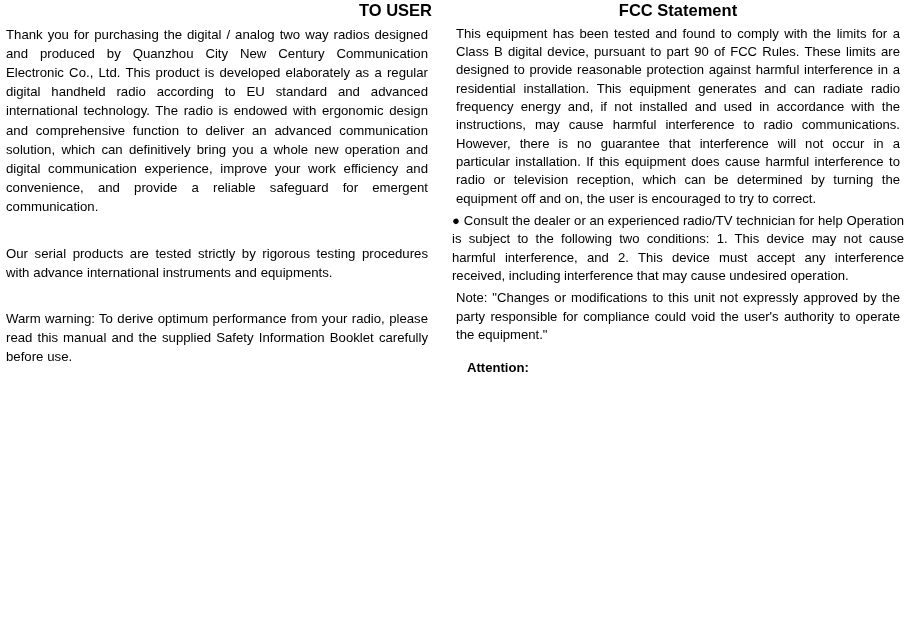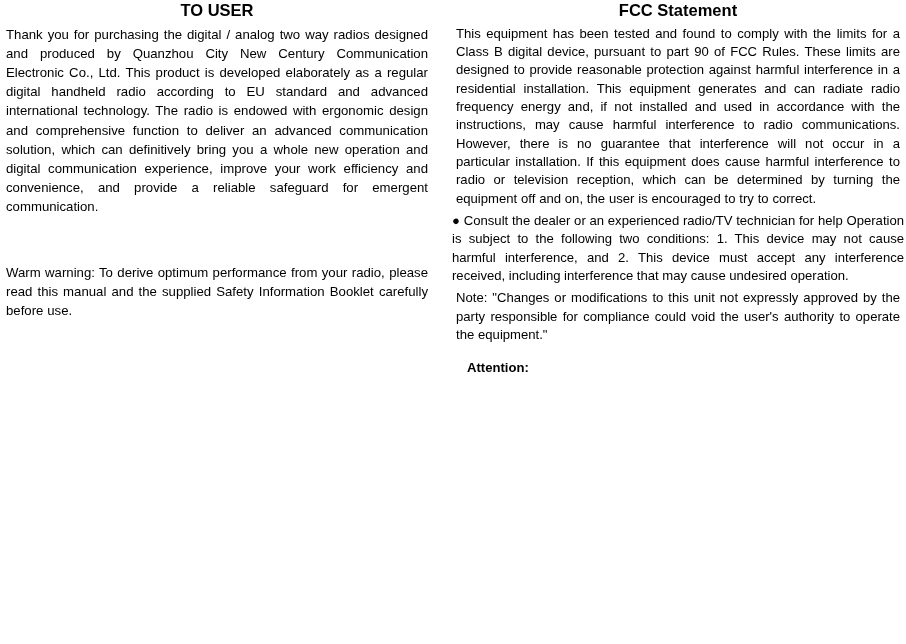--- a/index.html
+++ b/index.html
@@ -34,21 +34,21 @@
     width: 466px;
     padding: 0 2px 0 12px;
   }
   .col-title {
     font-size: 16.5px;
     font-weight: bold;
     margin: 0 0 4px 0;
     line-height: 1.25;
   }
   .col-title.center {
-    text-align: center;
+    text-align: right;
   }
   .col-title.left {
     text-align: center;
   }
   p.para {
     margin: 4px;
     font-size: 13.2px;
     line-height: 1.445;
     text-align: justify;
     text-justify: inter-word;
@@ -79,20 +79,21 @@
 </style>
 </head>
 <body>
 
 <div class="page">
 
   <div class="column col-left">
     <div class="col-title center">TO USER</div>
     <p class="para">Thank you for purchasing the digital / analog two way radios designed and produced by Quanzhou City New Century Communication Electronic Co., Ltd. This product is developed elaborately as a regular digital handheld radio according to EU standard and advanced international technology. The radio is endowed with ergonomic design and comprehensive function to deliver an advanced communication solution, which can definitively bring you a whole new operation and digital communication experience, improve your work efficiency and convenience, and provide a reliable safeguard for emergent communication.</p>
     <div class="spacer"></div>
+    <p class="para">Our serial products are tested strictly by rigorous testing procedures with advance international instruments and equipments.</p>
     <div class="spacer"></div>
     <p class="para">Warm warning: To derive optimum performance from your radio, please read this manual and the supplied Safety Information Booklet carefully before use.</p>
   </div>
 
   <div class="column col-right">
     <div class="col-title left">FCC Statement</div>
     <p class="para">This equipment has been tested and found to comply with the limits for a Class B digital device, pursuant to part 90 of FCC Rules. These limits are designed to provide reasonable protection against harmful interference in a residential installation. This equipment generates and can radiate radio frequency energy and, if not installed and used in accordance with the instructions, may cause harmful interference to radio communications. However, there is no guarantee that interference will not occur in a particular installation. If this equipment does cause harmful interference to radio or television reception, which can be determined by turning the equipment off and on, the user is encouraged to try to correct.</p>
     <p class="bullet-line">● Consult the dealer or an experienced radio/TV technician for help Operation is subject to the following two conditions: 1. This device may not cause harmful interference, and 2. This device must accept any interference received, including interference that may cause undesired operation.</p>
     <p class="para">Note: "Changes or modifications to this unit not expressly approved by the party responsible for compliance could void the user's authority to operate the equipment."</p>
     <p class="attention">Attention:</p>

